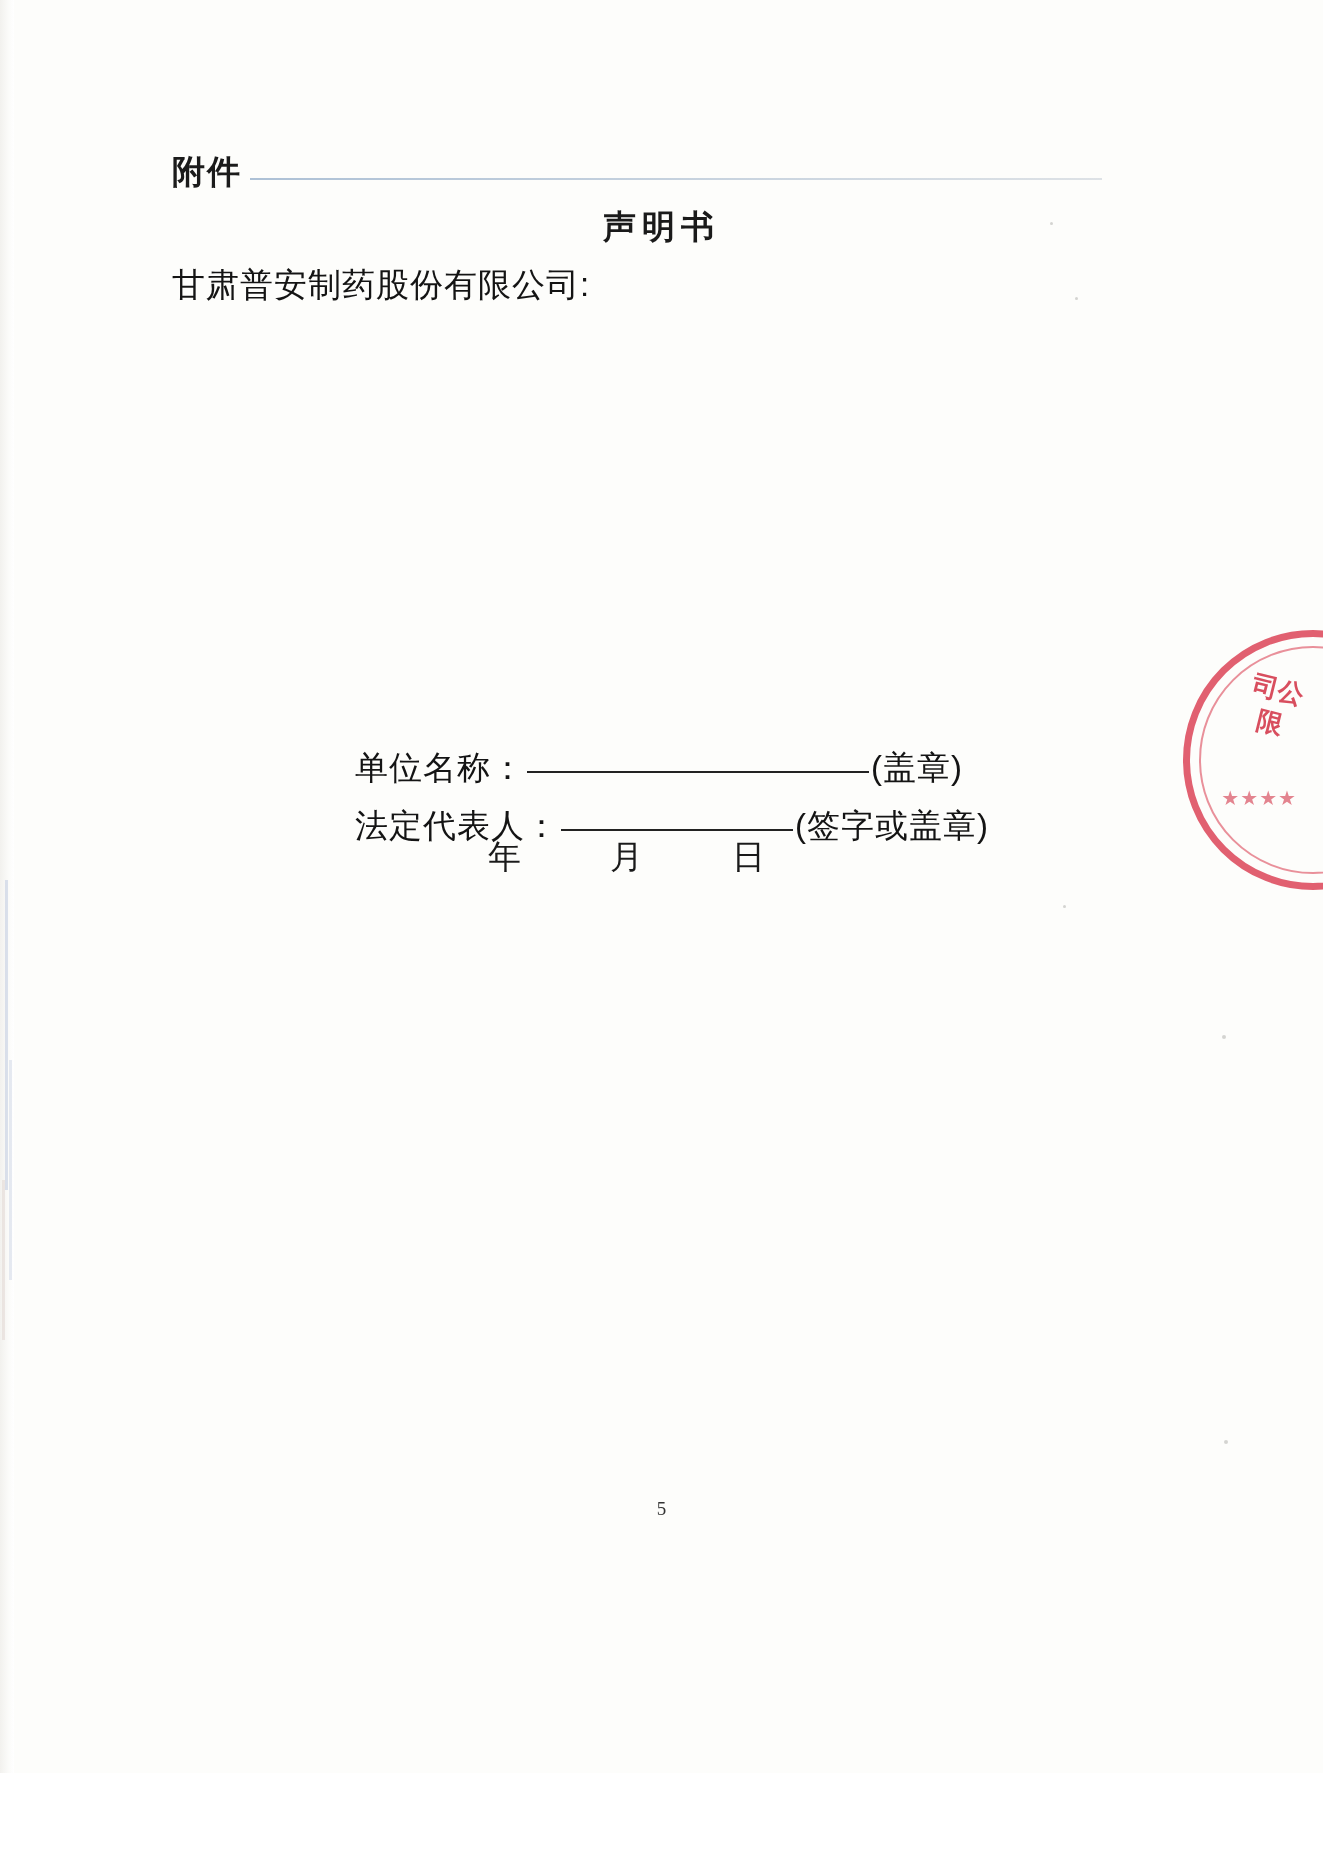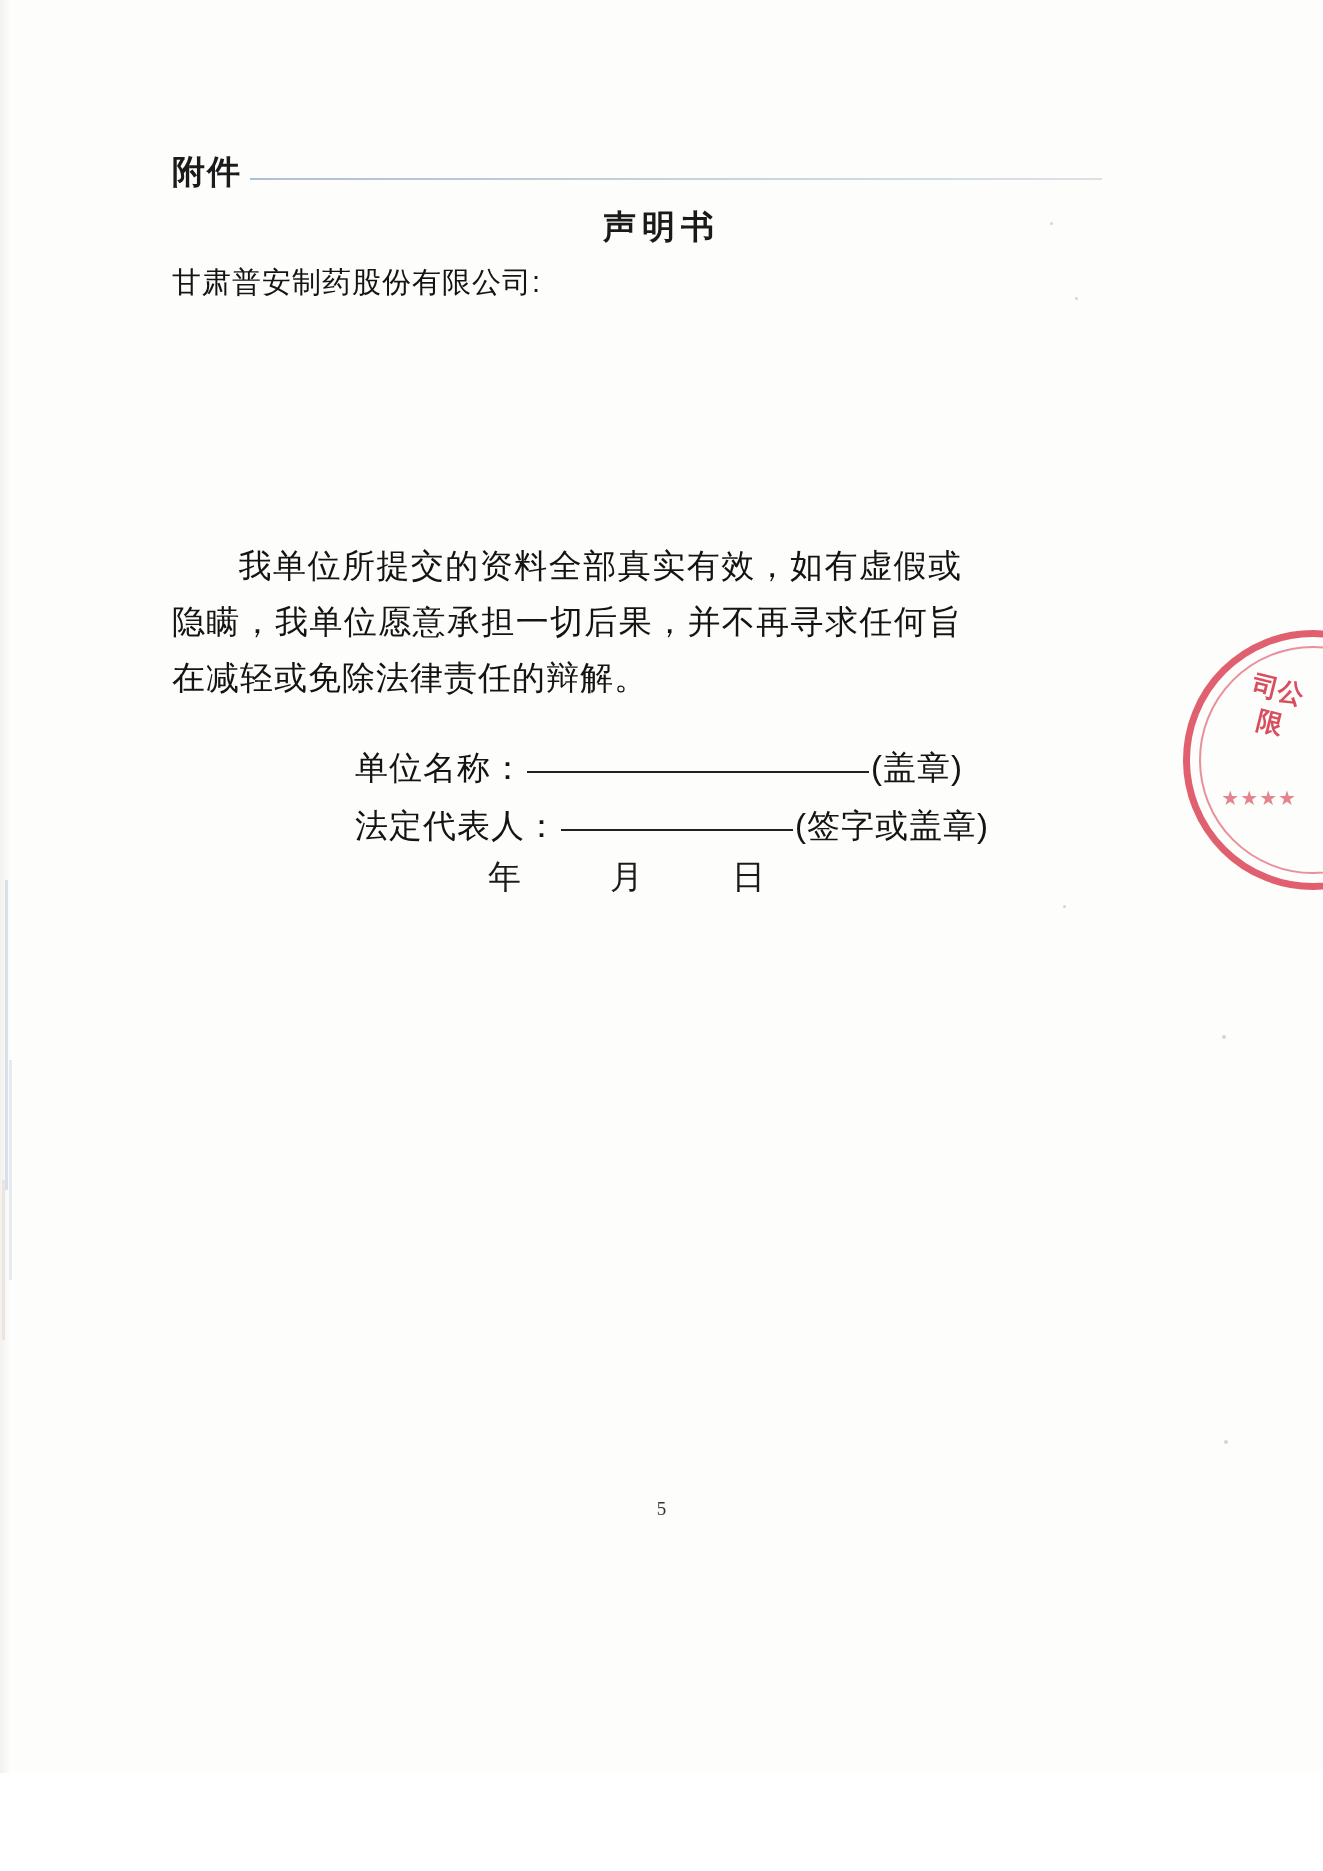--- a/index.html
+++ b/index.html
@@ -85,21 +85,21 @@
     font-weight: 700;
     letter-spacing: 6px;
     font-family: "Liberation Sans", "DejaVu Sans", sans-serif;
     box-sizing: border-box;
   }
 
   .addressee {
     position: absolute;
     left: 172px;
     top: 263px;
-    font-size: 29px;
+    font-size: 33px;
     letter-spacing: 1px;
     font-family: "Liberation Sans", "DejaVu Sans", sans-serif;
     color: #141414;
   }
 
   .para {
     position: absolute;
     left: 172px;
     width: 790px;
     font-size: 33px;
@@ -146,21 +146,21 @@
     display: inline-block;
     border-bottom: 2px solid #222;
     width: 232px;
     height: 26px;
     vertical-align: 6px;
     margin: 0 2px;
   }
   .date-row {
     position: absolute;
     left: 488px;
-    top: 855px;
+    top: 835px;
     font-size: 33px;
     letter-spacing: 1px;
     font-family: "Liberation Sans", "DejaVu Sans", sans-serif;
   }
   .date-row span { display: inline-block; }
   .date-gap { width: 88px; }
 
   
   .stamp {
     position: absolute;
@@ -239,23 +239,20 @@
 
     <div class="attach-label">附件</div>
     <div class="header-rule"></div>
 
     <div class="doc-title">声明书</div>
 
     <div class="addressee">甘肃普安制药股份有限公司:</div>
 
 
 
-    <div class="para p3">
-      <span class="indent"></span><span>我单位所提交的资料全部真实有效，如有虚假或隐瞒，我单位愿意承担一切后果，并不再寻求任何旨在减轻或免除法律责任的辩解。</span>
-    </div>
 
     <div class="sig-block">
       <div class="sig-row">
         <span>单位名称：</span><span class="sig-line-long"></span><span>(盖章)</span>
       </div>
       <div class="sig-row">
         <span>法定代表人：</span><span class="sig-line-mid"></span><span>(签字或盖章)</span>
       </div>
     </div>
 

